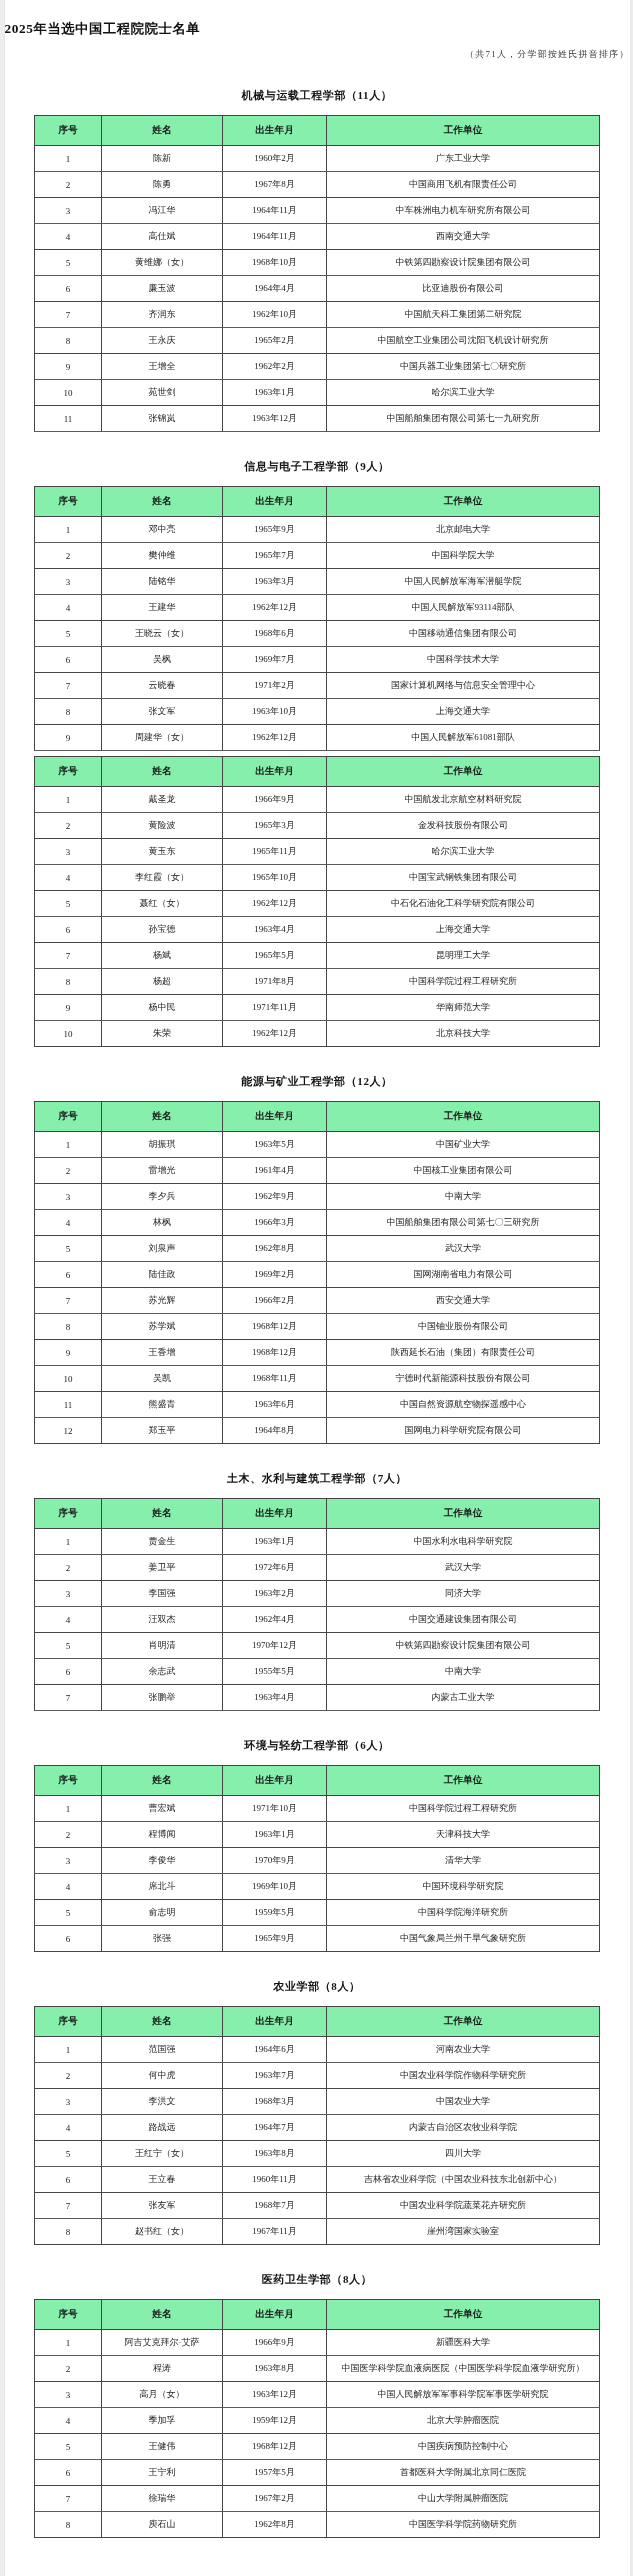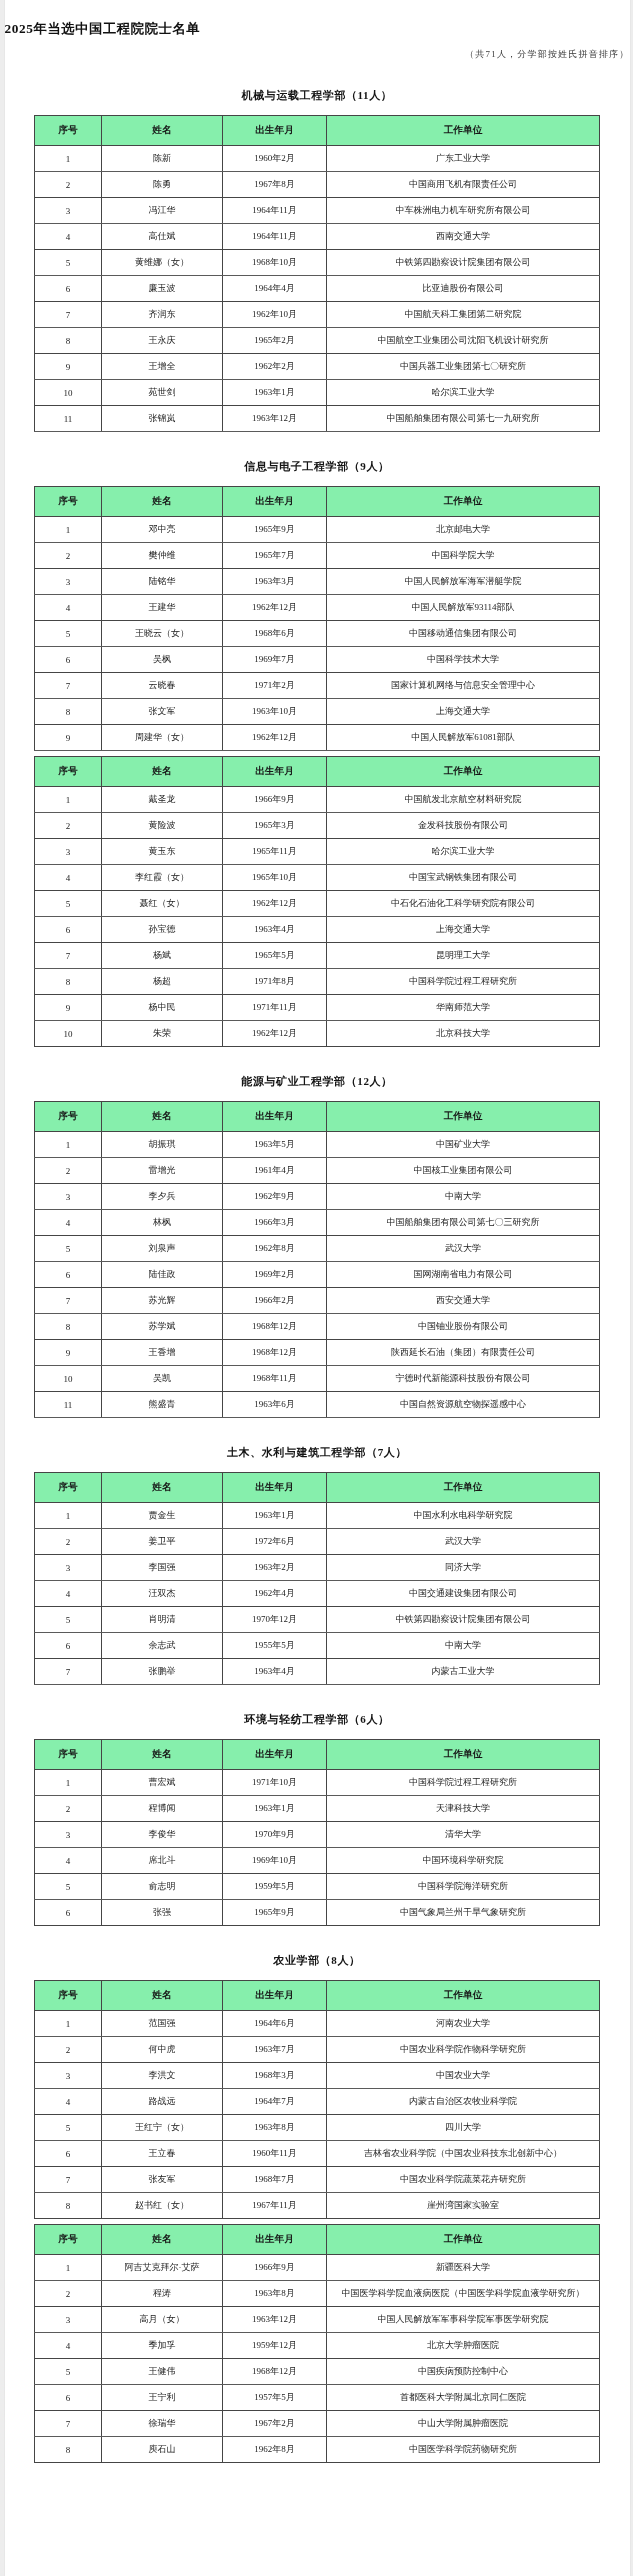--- a/index.html
+++ b/index.html
@@ -404,20 +404,26 @@
               <td>吴凯</td>
               <td>1968年11月</td>
               <td>宁德时代新能源科技股份有限公司</td>
             </tr>
             <tr class="data-row">
               <td>11</td>
               <td>熊盛青</td>
               <td>1963年6月</td>
               <td>中国自然资源航空物探遥感中心</td>
             </tr>
+            <tr class="data-row">
+              <td>12</td>
+              <td>郑玉平</td>
+              <td>1964年8月</td>
+              <td>国网电力科学研究院有限公司</td>
+            </tr>
           </tbody>
     </table>
   </div>
 
   <div class="section">
     <div class="section-title">土木、水利与建筑工程学部（7人）</div>
     <table class="roster">
       <colgroup>
         <col class="c-index">
             <col class="c-name">
@@ -601,20 +607,21 @@
               <td>8</td>
               <td>赵书红（女）</td>
               <td>1967年11月</td>
               <td>崖州湾国家实验室</td>
             </tr>
           </tbody>
     </table>
   </div>
 
   <div class="section">
+    <div class="section-title">医药卫生学部（8人）</div>
     <table class="roster">
       <colgroup>
         <col class="c-index">
             <col class="c-name">
             <col class="c-birth">
             <col class="c-org">
       </colgroup>
       <thead>
             <tr>
               <th>序号</th>

